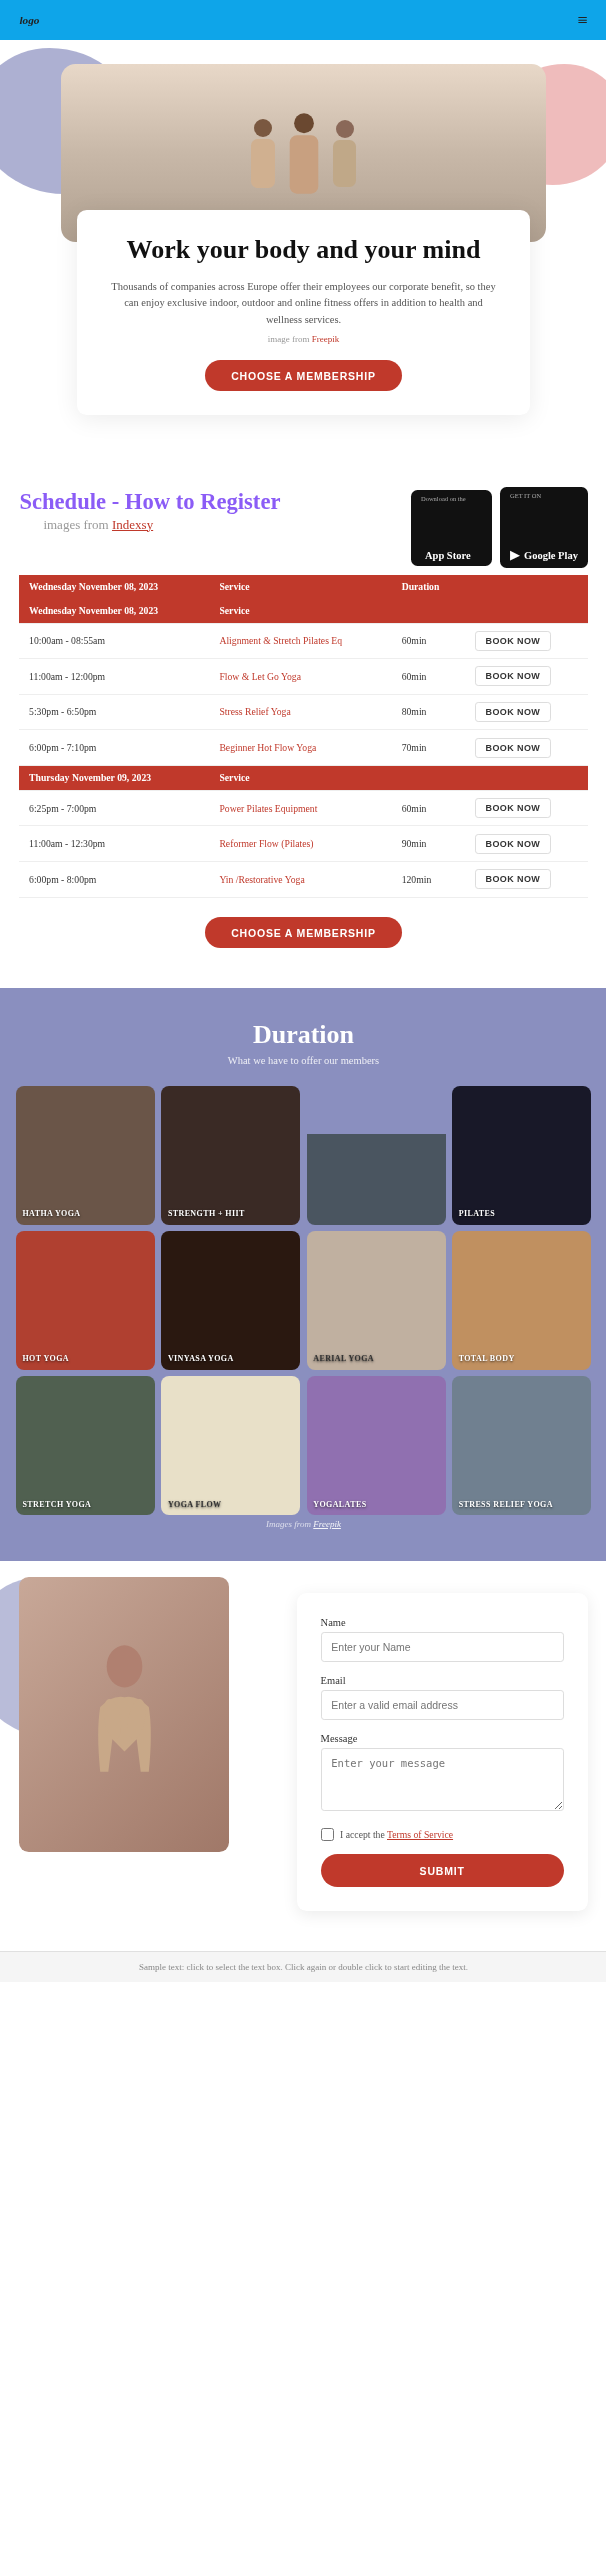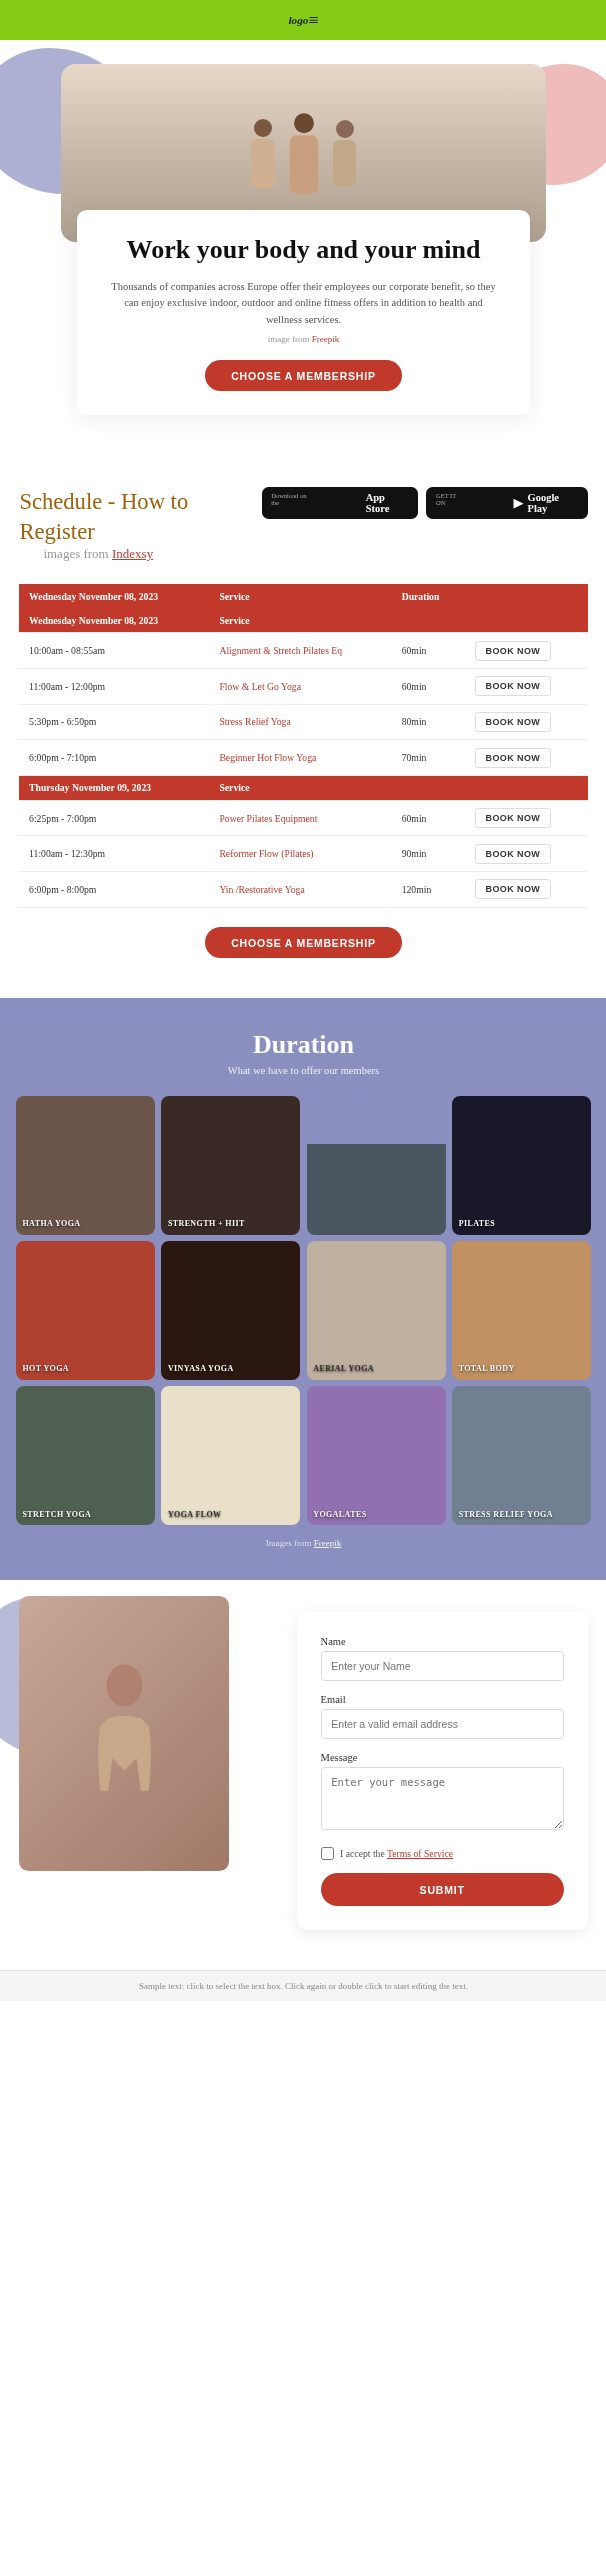--- a/index.html
+++ b/index.html
@@ -1,21 +1,21 @@
 <!DOCTYPE html>
 <html style="font-size:13px"><head>
   <meta charset="utf-8">
   <style>
     * { box-sizing: border-box; margin: 0; padding: 0; }
     body { font-family: 'Georgia', serif; background: #fff; width: 607px; overflow-x: hidden; }
 
     
     .header {
-      display: flex; justify-content: center; align-items: center;
-      padding: 9.7px 19.4px; background: #84cc16;
+      display: flex; justify-content: space-between; align-items: center;
+      padding: 9.7px 19.4px; background: #0ea5e9;
     }
     .logo { font-size: 11.3px; font-weight: bold; color: #222; font-style: italic; }
     .hamburger { font-size: 18px; cursor: pointer; color: #222; }
 
     
     .hero-section {
       position: relative; background: #fff; padding: 24px 19.4px 40px;
       display: flex; flex-direction: column; align-items: center;
     }
     .hero-blob-blue {
@@ -52,25 +52,25 @@
       padding: 9.7px 26px; font-size: 10.5px; font-weight: bold; cursor: pointer;
       letter-spacing: 0.8px; text-transform: uppercase;
     }
 
     
     .schedule-section { padding: 32px 19.4px 24px; }
     .schedule-top {
       display: flex; justify-content: space-between; align-items: flex-start;
       margin-bottom: 6.5px;
     }
-    .schedule-title { font-size: 22.6px; font-weight: 400; color: #a16207; line-height: 1.3; }
+    .schedule-title { font-size: 22.6px; font-weight: 700; color: #8b5cf6; line-height: 1.3; }
     .app-buttons { display: flex; gap: 8px; align-items: center; }
     .app-btn {
       background: #111; color: #fff; border-radius: 6.5px;
-      padding: 4.9px 9.7px; display: flex; flex-direction: row;
+      padding: 4.9px 9.7px; display: flex; flex-direction: column;
       align-items: flex-start; cursor: pointer; min-width: 81px; gap: 48px;
     }
     .app-btn-small { font-size: 6.5px; color: #aaa; }
     .app-btn-large { font-size: 10.5px; font-weight: bold; }
     .app-btn-inner { display: flex; align-items: center; }
     .schedule-credit { font-size: 13px; color: #999; margin-bottom: 16px; margin-left: 24px; }
     .schedule-credit a { color: #c0392b; }
 
     
     .schedule-table { width: 100%; border-collapse: collapse; font-size: 9.7px; }
@@ -104,21 +104,21 @@
     }
     .class-img {
       width: 100%; height: 100%;
       display: flex; align-items: flex-end; justify-content: flex-start;
       padding: 6.5px; background-size: cover; background-position: center;
     }
     .class-label {
       color: #fff; font-size: 8px; font-weight: bold; text-transform: uppercase;
       letter-spacing: 0.4px; text-shadow: 0 0.8px 2.4px rgba(0,0,0,0.7);
     }
-    .classes-credit { text-align: center; font-size: 9px; color: rgba(255,255,255,0.7); margin-top: 13px; }
+    .classes-credit { text-align: center; font-size: 9px; color: rgba(255,255,255,0.7); margin-top: 4px; font-style: italic; }
     .classes-credit a { color: rgba(255,255,255,0.9); }
 
     
     .contact-section { position: relative; padding: 32px 19.4px 40px; background: #fff; }
     .contact-blob-blue {
       position: absolute; top: 16px; left: -32px;
       width: 162px; height: 162px; background: #8a8fbf;
       border-radius: 50% 60% 50% 60%; opacity: 0.6; z-index: 0;
     }
     .contact-blob-pink {

